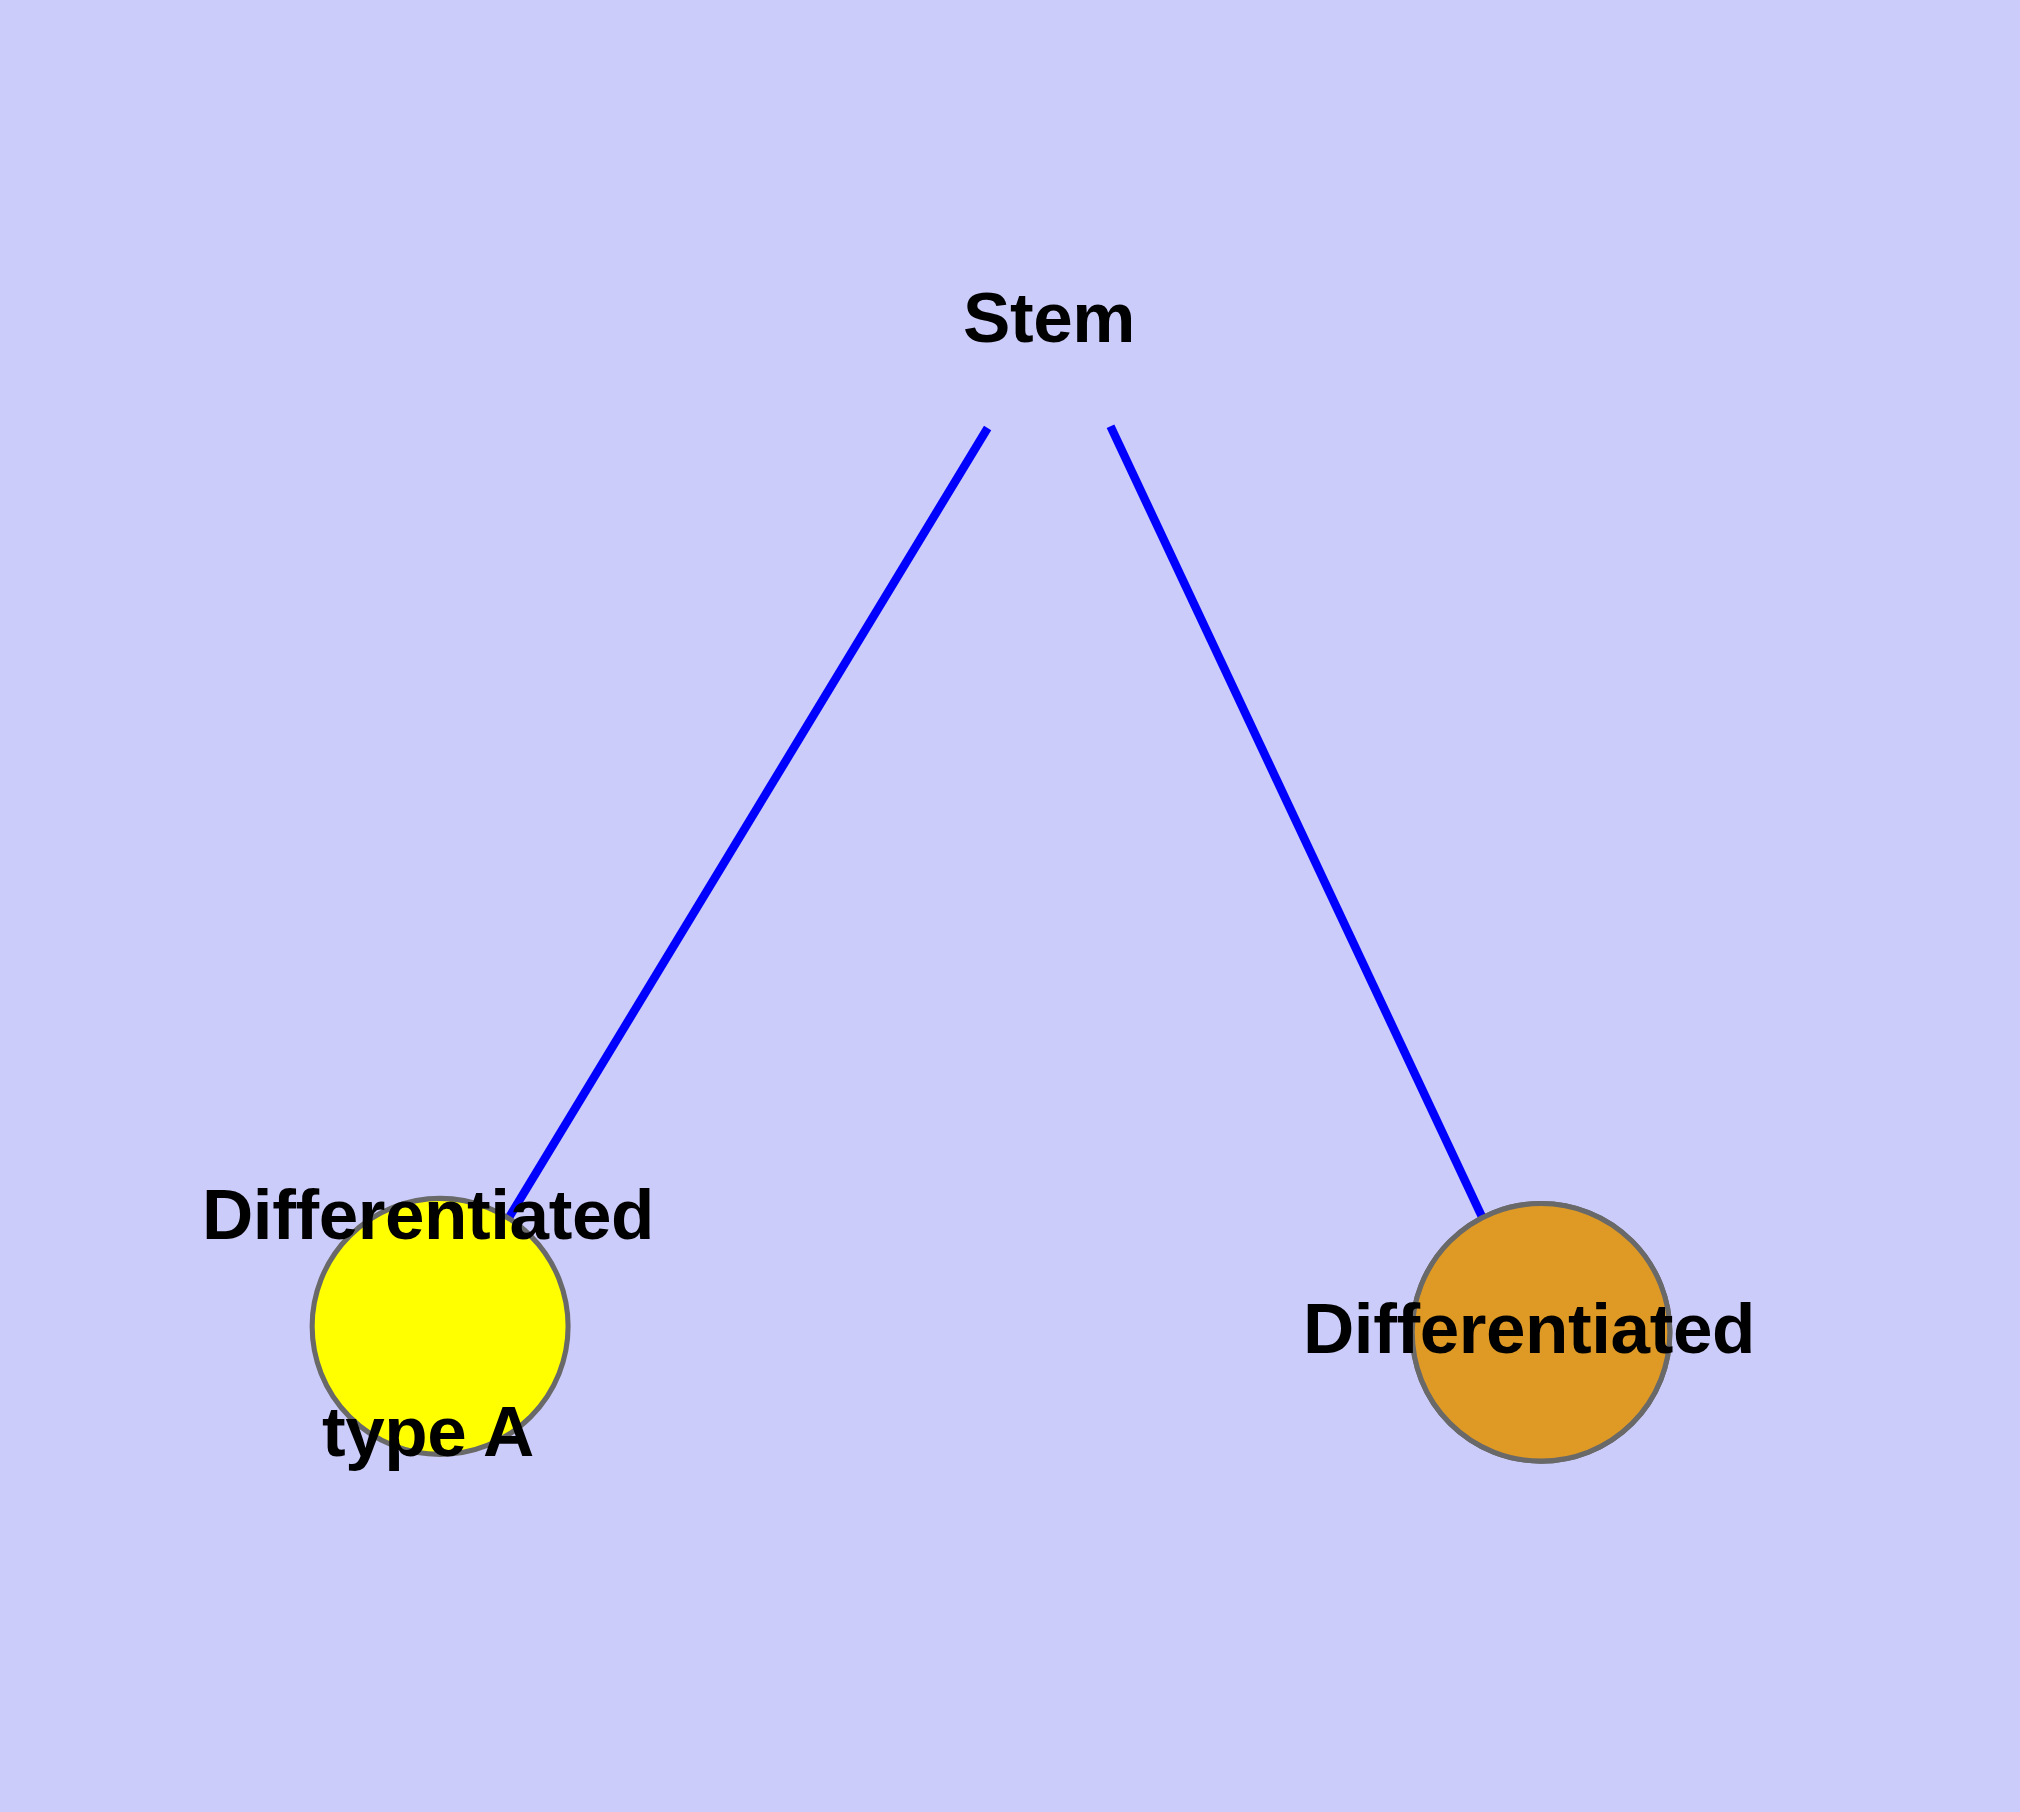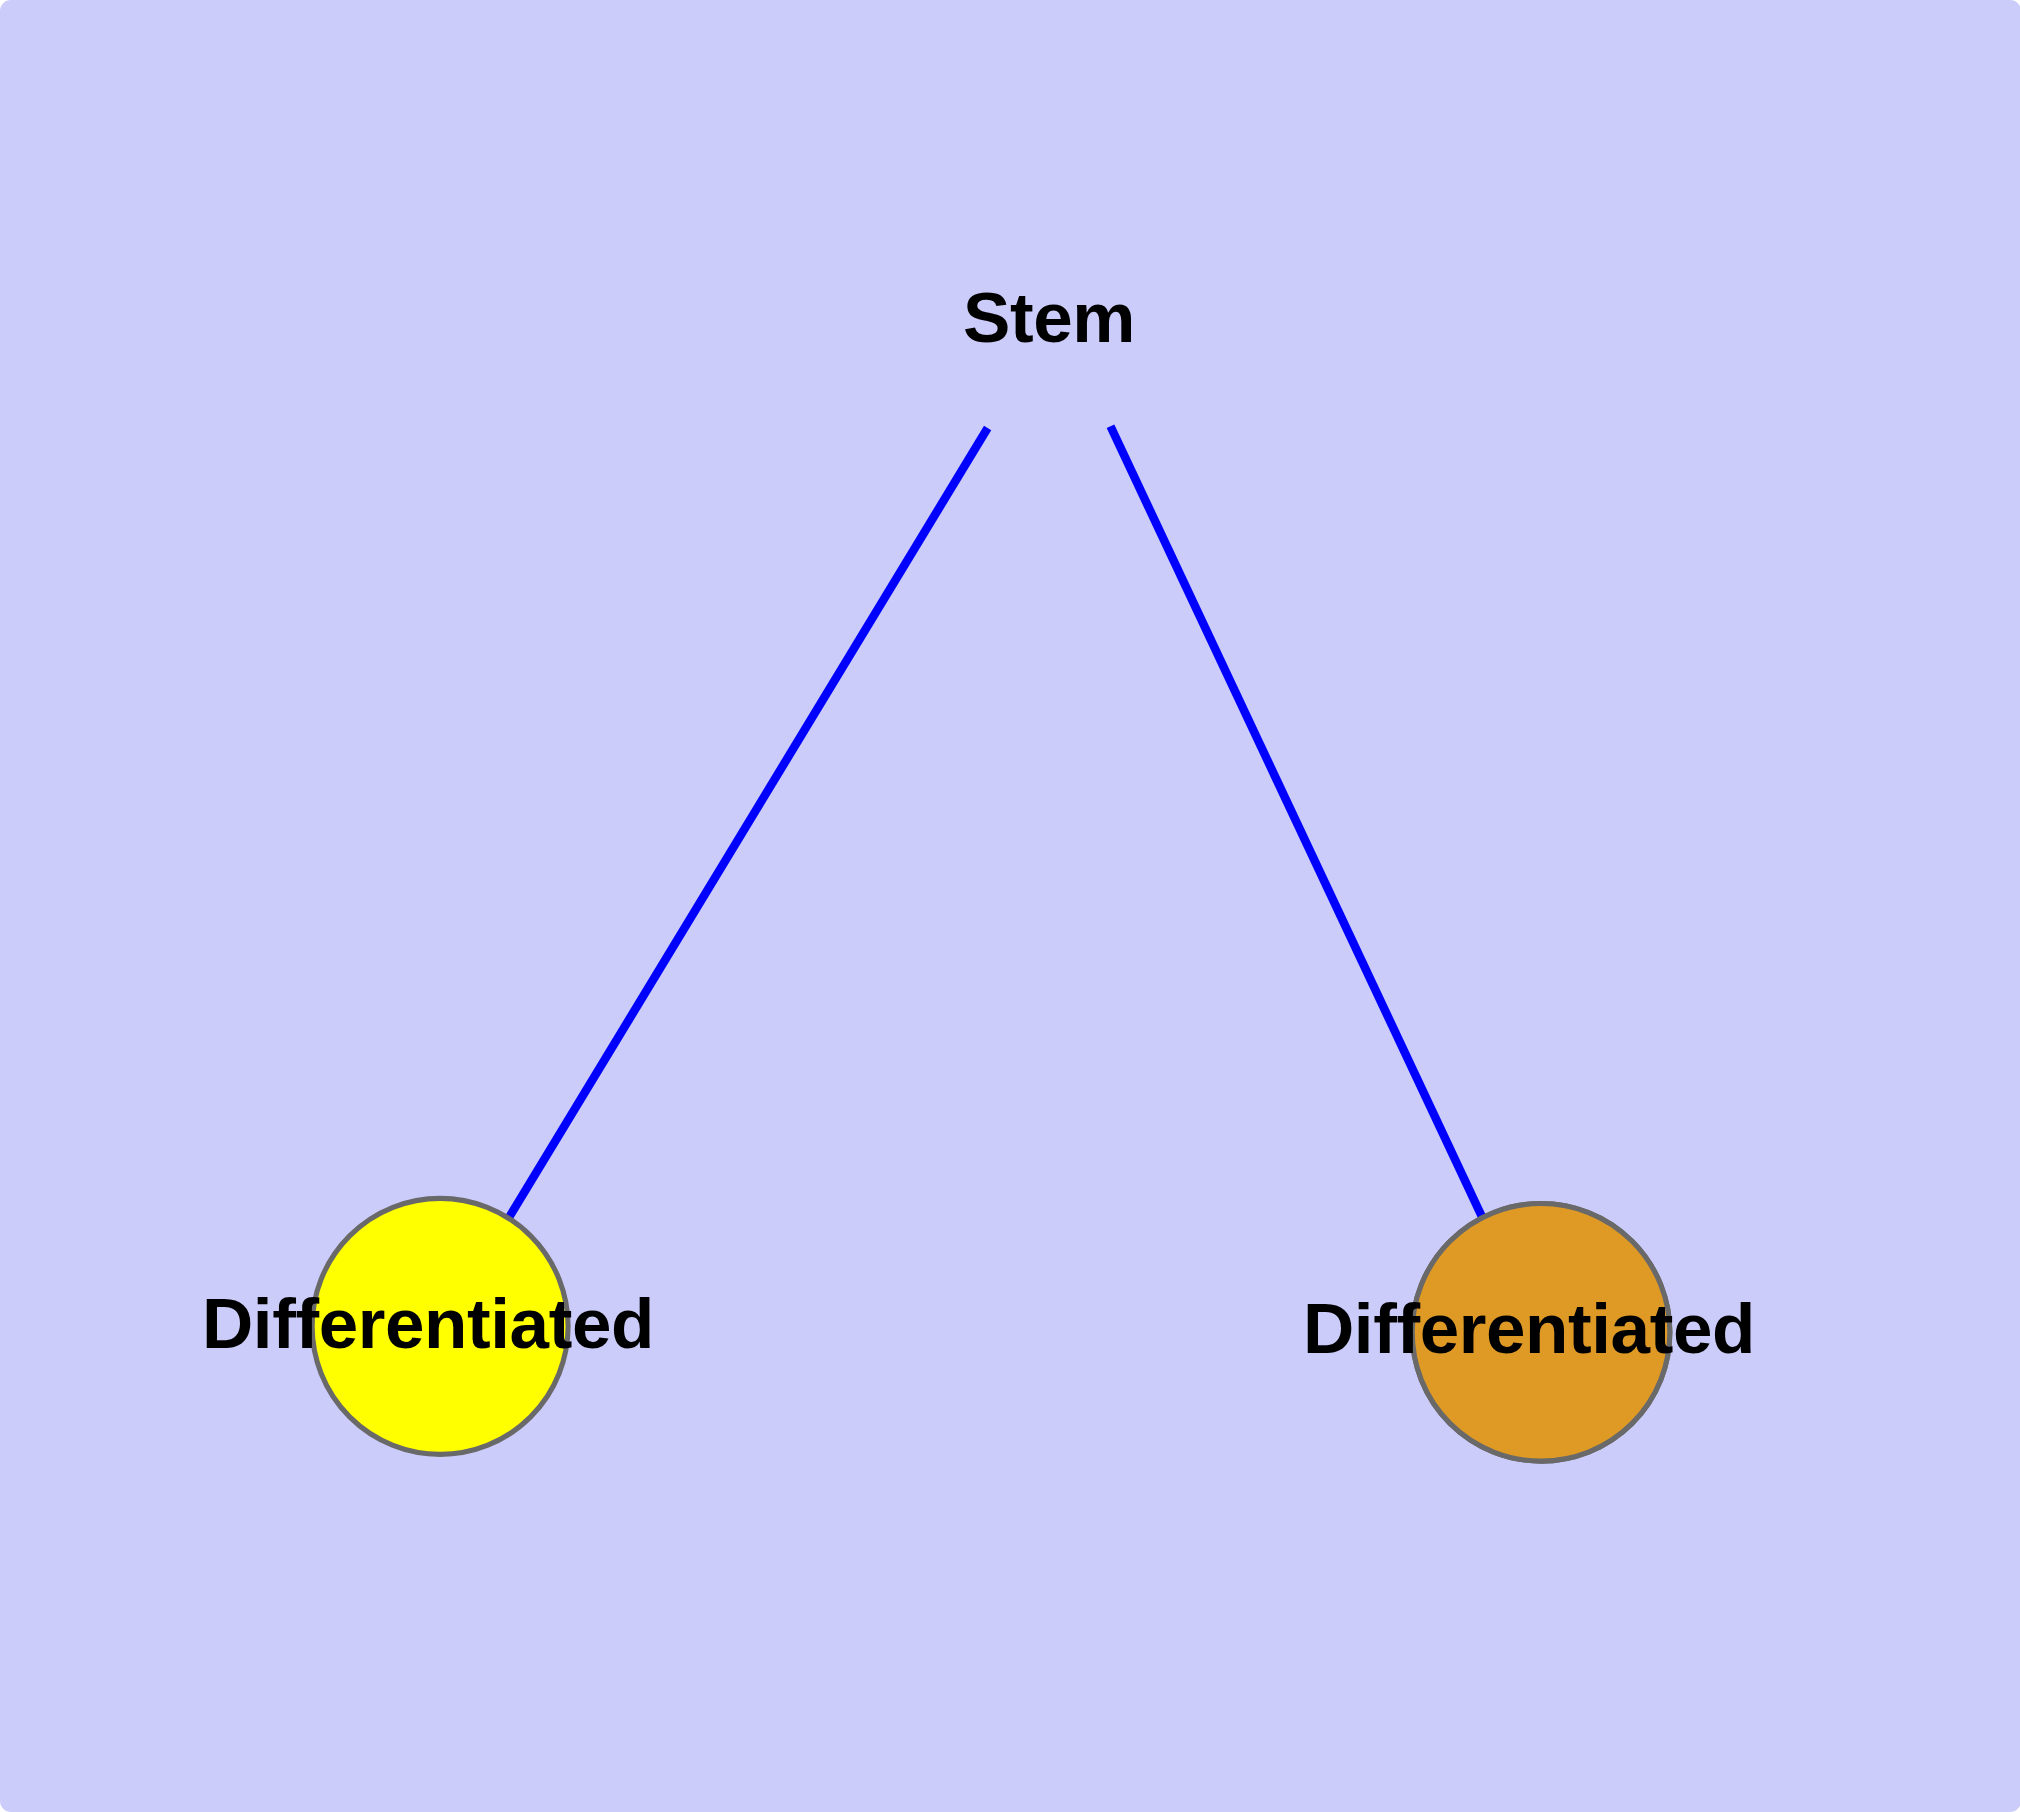--- a/index.html
+++ b/index.html
@@ -7,21 +7,20 @@
     margin: 0;
     padding: 0;
     background: #ffffff;
   }
   #canvas {
     position: relative;
     width: 2021px;
     height: 1812px;
     overflow: hidden;
     font-family: "Liberation Sans", sans-serif;
-    border-radius: 11px;
   }
   .bg-plane {
     position: absolute;
     inset: 0;
     background: #ccccfa;
   }
   #graph-svg {
     position: absolute;
     left: 0;
     top: 0;
@@ -61,20 +60,21 @@
       <circle cx="1818" cy="1572" r="152" fill="#df9a26" stroke="#696969" stroke-width="6"></circle>
       <circle cx="1818" cy="1572" r="152" fill="#df9a26" stroke="#696969" stroke-width="6"></circle>
     </g>
 
   </svg>
 
   <div class="node-label" style="left: 1049px; top: 318px; color: rgb(0, 0, 0); font-size: 71px; font-weight: bold;">Stem</div>
 
   <div class="node-label" style="left: 428px; top: 1324px; color: rgb(0, 0, 0); font-size: 71px; font-weight: bold;">
     <div>Differentiated</div>
+    <div>type A</div>
   </div>
 
   <div class="node-label" style="left: 1529px; top: 1329px; color: rgb(0, 0, 0); font-size: 71px; font-weight: bold;">
     <div>Differentiated</div>
   </div>
 
 </div>
 
 
 </body></html>

